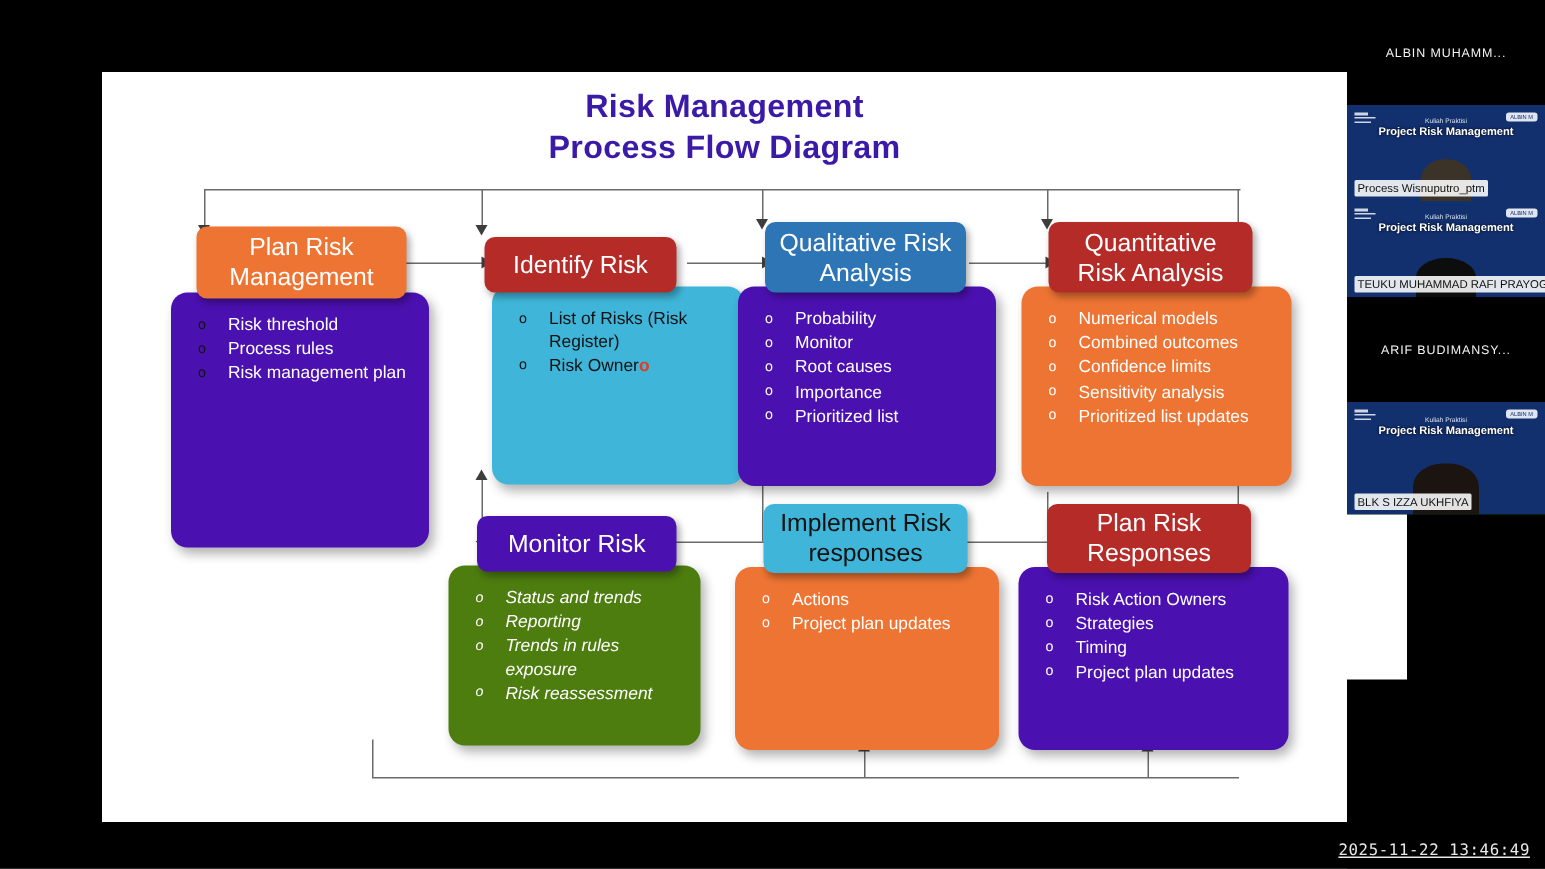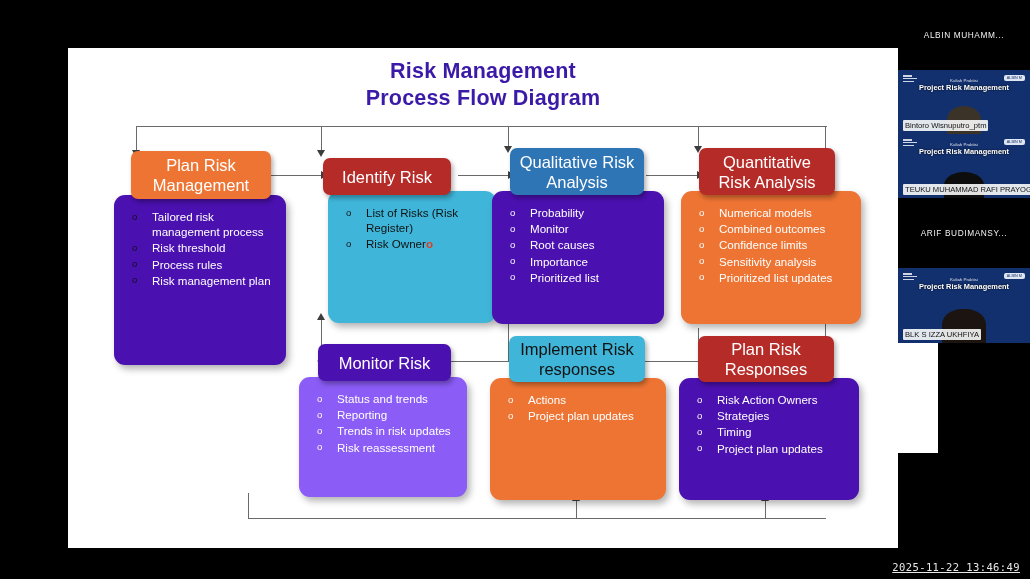--- a/index.html
+++ b/index.html
@@ -105,21 +105,20 @@
     <div class="arrow arw-up" style="left:504px;top:446px;"></div>
     <div class="ln lnv" style="left:697px;top:452px;height:18px;"></div>
     <div class="arrow arw-up" style="left:693px;top:446px;"></div>
 
     <div class="node">
       <div class="hdr" style="left:63px;top:103px;width:140px;height:48px;background:#ee7433;">
         <span>Plan Risk Management</span>
       </div>
       <div class="body darkfg" style="left:46px;top:147px;width:172px;height:170px;background:#4b10b0;color:#fff;">
         <ul>
-          <li style="color:#fff">Tailored risk management process</li>
           <li style="color:#fff">Risk threshold</li>
           <li style="color:#fff">Process rules</li>
           <li style="color:#fff">Risk management plan</li>
         </ul>
       </div>
     </div>
 
     <div class="node">
       <div class="hdr" style="left:255px;top:110px;width:128px;height:37px;background:#b52b28;">
         <span>Identify Risk</span>
@@ -159,25 +158,25 @@
           <li style="color:#fff">Sensitivity analysis</li>
           <li style="color:#fff">Prioritized list updates</li>
         </ul>
       </div>
     </div>
 
     <div class="node">
       <div class="hdr" style="left:250px;top:296px;width:133px;height:37px;background:#4b10b0;">
         <span>Monitor Risk</span>
       </div>
-      <div class="body" style="left:231px;top:329px;width:168px;height:120px;background:#8b5cf6;">
+      <div class="body" style="left:231px;top:329px;width:168px;height:120px;background:#4d7c0f;font-style:italic;">
         <ul>
           <li style="color:#fff">Status and trends</li>
           <li style="color:#fff">Reporting</li>
-          <li style="color:#fff">Trends in risk updates</li>
+          <li style="color:#fff">Trends in rules exposure</li>
           <li style="color:#fff">Risk reassessment</li>
         </ul>
       </div>
     </div>
 
     <div class="node">
       <div class="hdr" style="left:441px;top:288px;width:136px;height:46px;background:#3fb6d9;color:#111;">
         <span>Implement Risk responses</span>
       </div>
       <div class="body" style="left:422px;top:330px;width:176px;height:122px;background:#ee7433;">
@@ -218,21 +217,21 @@
             <i></i>
             <i></i>
           </div>
         <div class="chip">ALBIN M</div>
         <div class="slidehdr">
           <div class="s1">Kuliah Praktisi</div>
           <div class="s2">Project Risk Management</div>
         </div>
         <div class="head" style="width:34px;height:28px;background:#3b3228;"></div>
       </div>
-      <div class="nameplate">Bintoro Wisnuputro_ptm</div>
+      <div class="nameplate">Process Wisnuputro_ptm</div>
     </div>
 
     <div class="tile" style="top:134px;height:64px;">
       <div class="vid">
         <div class="logo">
             <i></i>
             <i></i>
             <i></i>
           </div>
         <div class="chip">ALBIN M</div>

